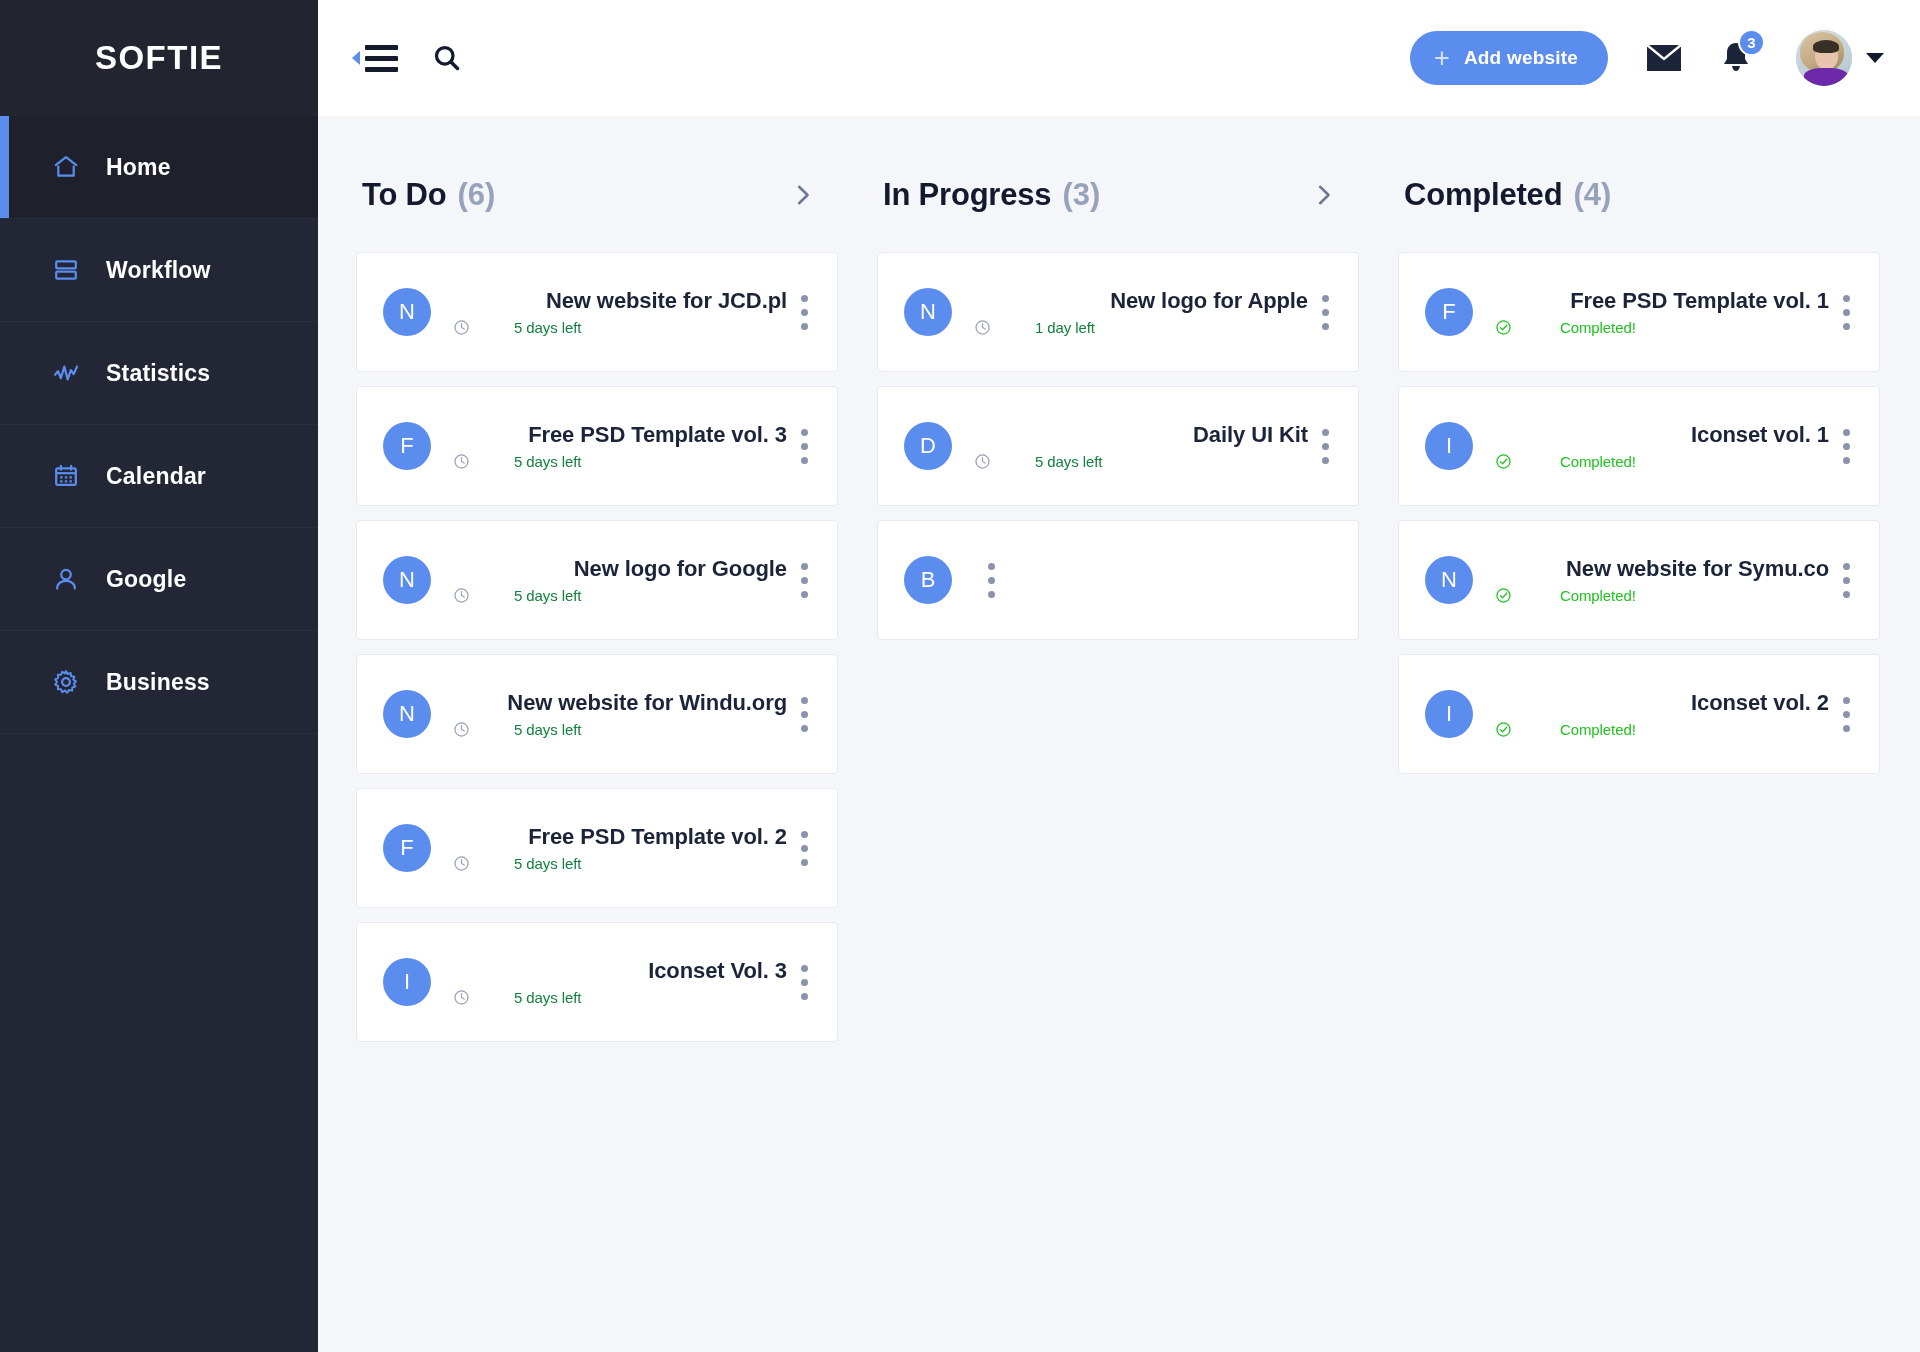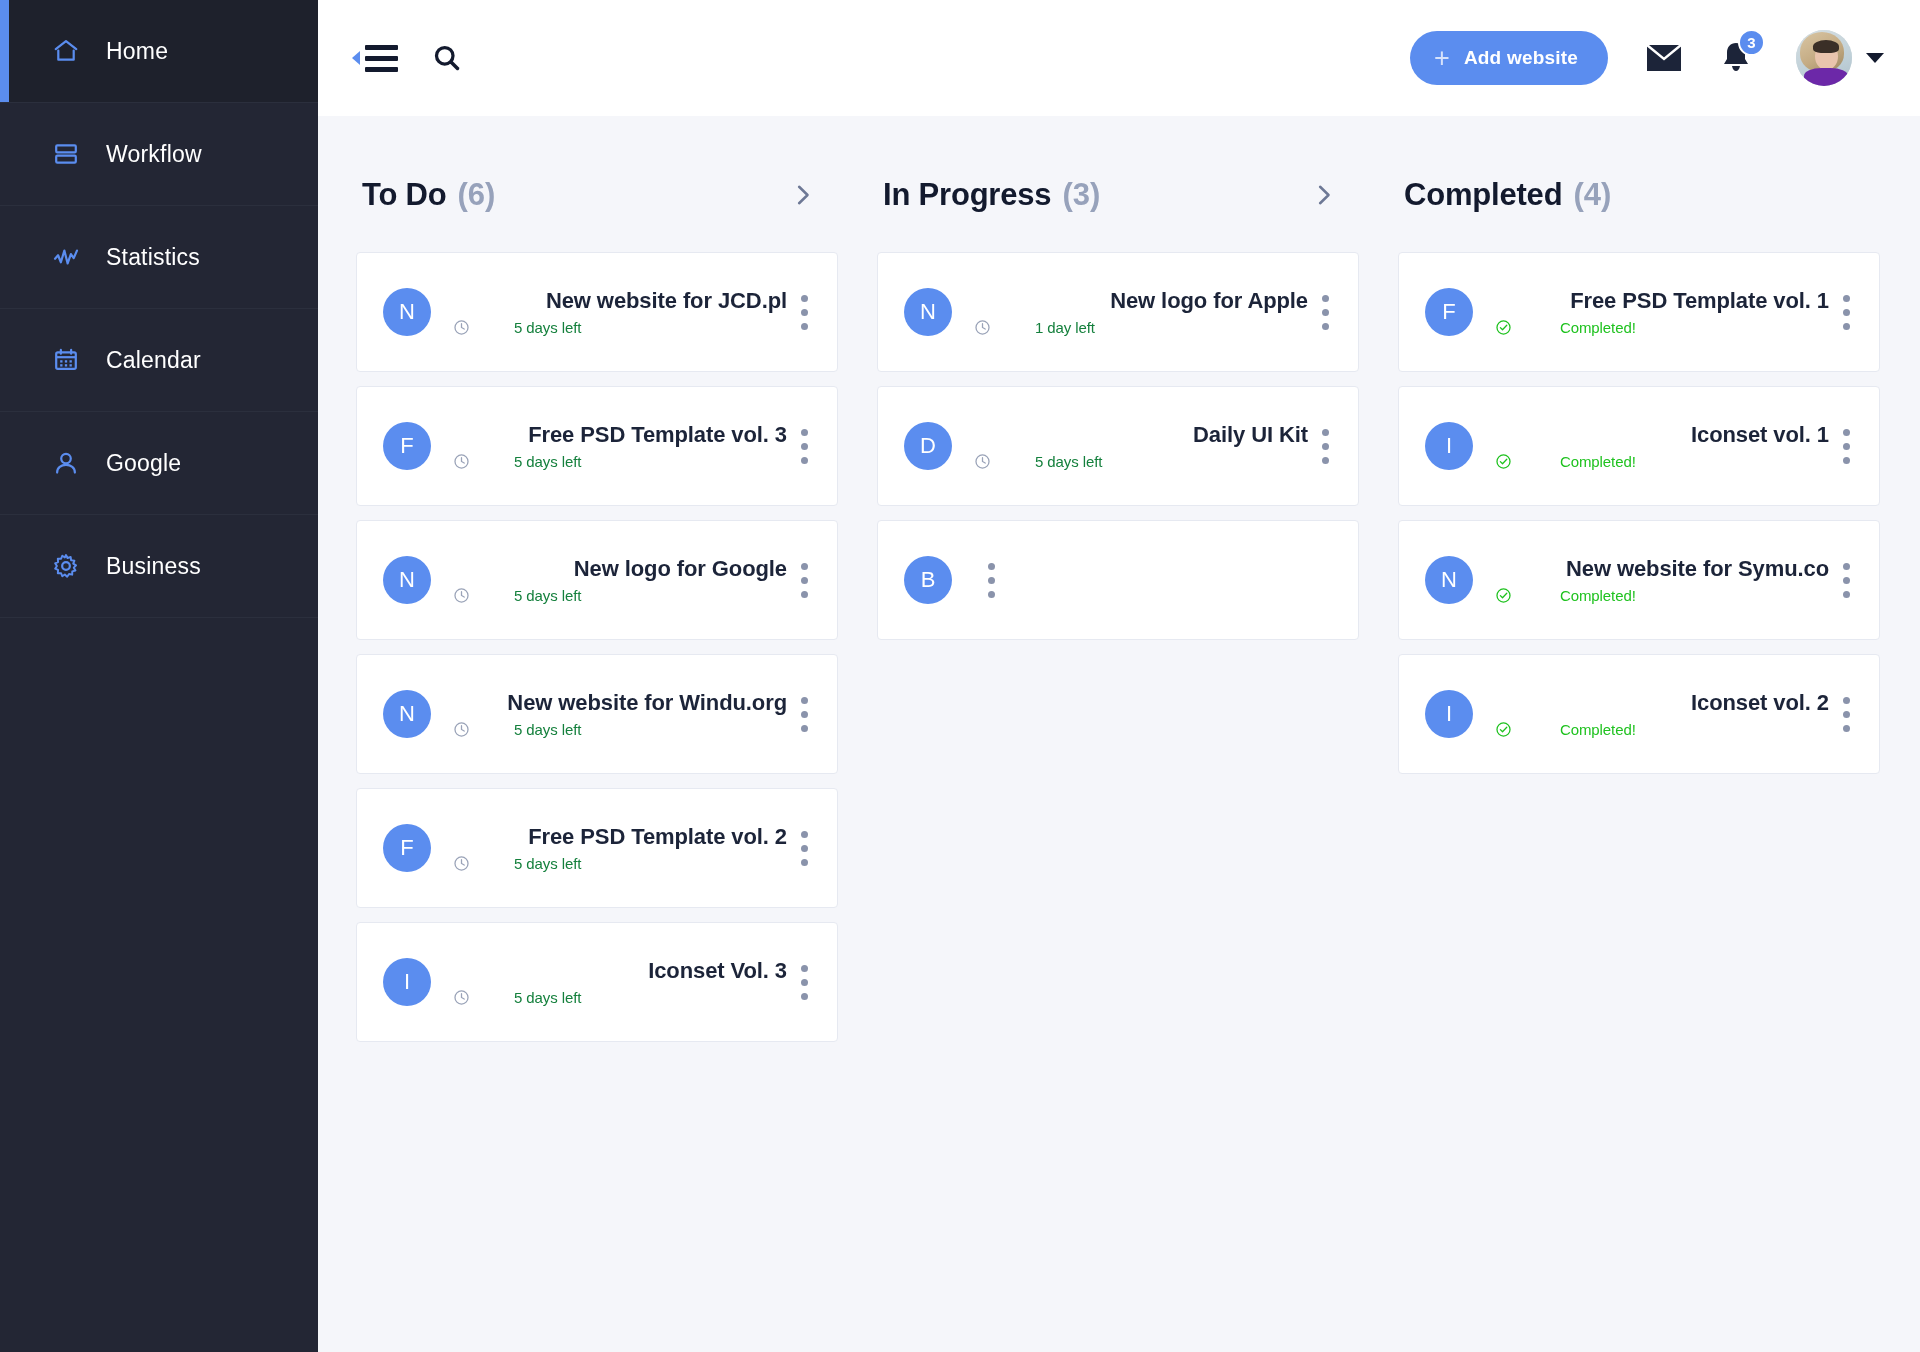--- a/index.html
+++ b/index.html
@@ -55,21 +55,21 @@
   .nav-icon {
     width: 28px; height: 28px;
     flex: 0 0 28px;
     display: flex; align-items: center; justify-content: center;
     margin-right: 26px;
   }
   .nav-icon svg { display: block; }
   .nav-label {
     color: #ffffff;
     font-size: 23px;
-    font-weight: 400;
+    font-weight: 700;
     letter-spacing: 0.2px;
   }
 
   
   .main {
     flex: 1 1 auto;
     display: flex;
     flex-direction: column;
     background: #f5f6fa;
     min-width: 0;
@@ -287,20 +287,23 @@
     border-radius: 50%;
     background: #8a93ab;
   }
 </style>
 </head>
 <body>
 
 <div class="app">
 
   <aside class="sidebar">
+    <div class="brand">
+      <span class="brand-text">SOFTIE</span>
+    </div>
     <nav class="nav">
         <div class="nav-item active">
           <span class="nav-icon">
             <svg width="28" height="28" viewBox="0 0 24 24" fill="none">
               <path d="M3.2 10.4 L12 3.6 L20.8 10.4" stroke="#5b8def" stroke-width="1.9" stroke-linecap="round" stroke-linejoin="round"></path>
               <path d="M5.4 11.6 V19.4 H18.6 V11.6" stroke="#5b8def" stroke-width="1.9" stroke-linecap="round" stroke-linejoin="round"></path>
             </svg>
           </span>
           <span class="nav-label">Home</span>
         </div>

